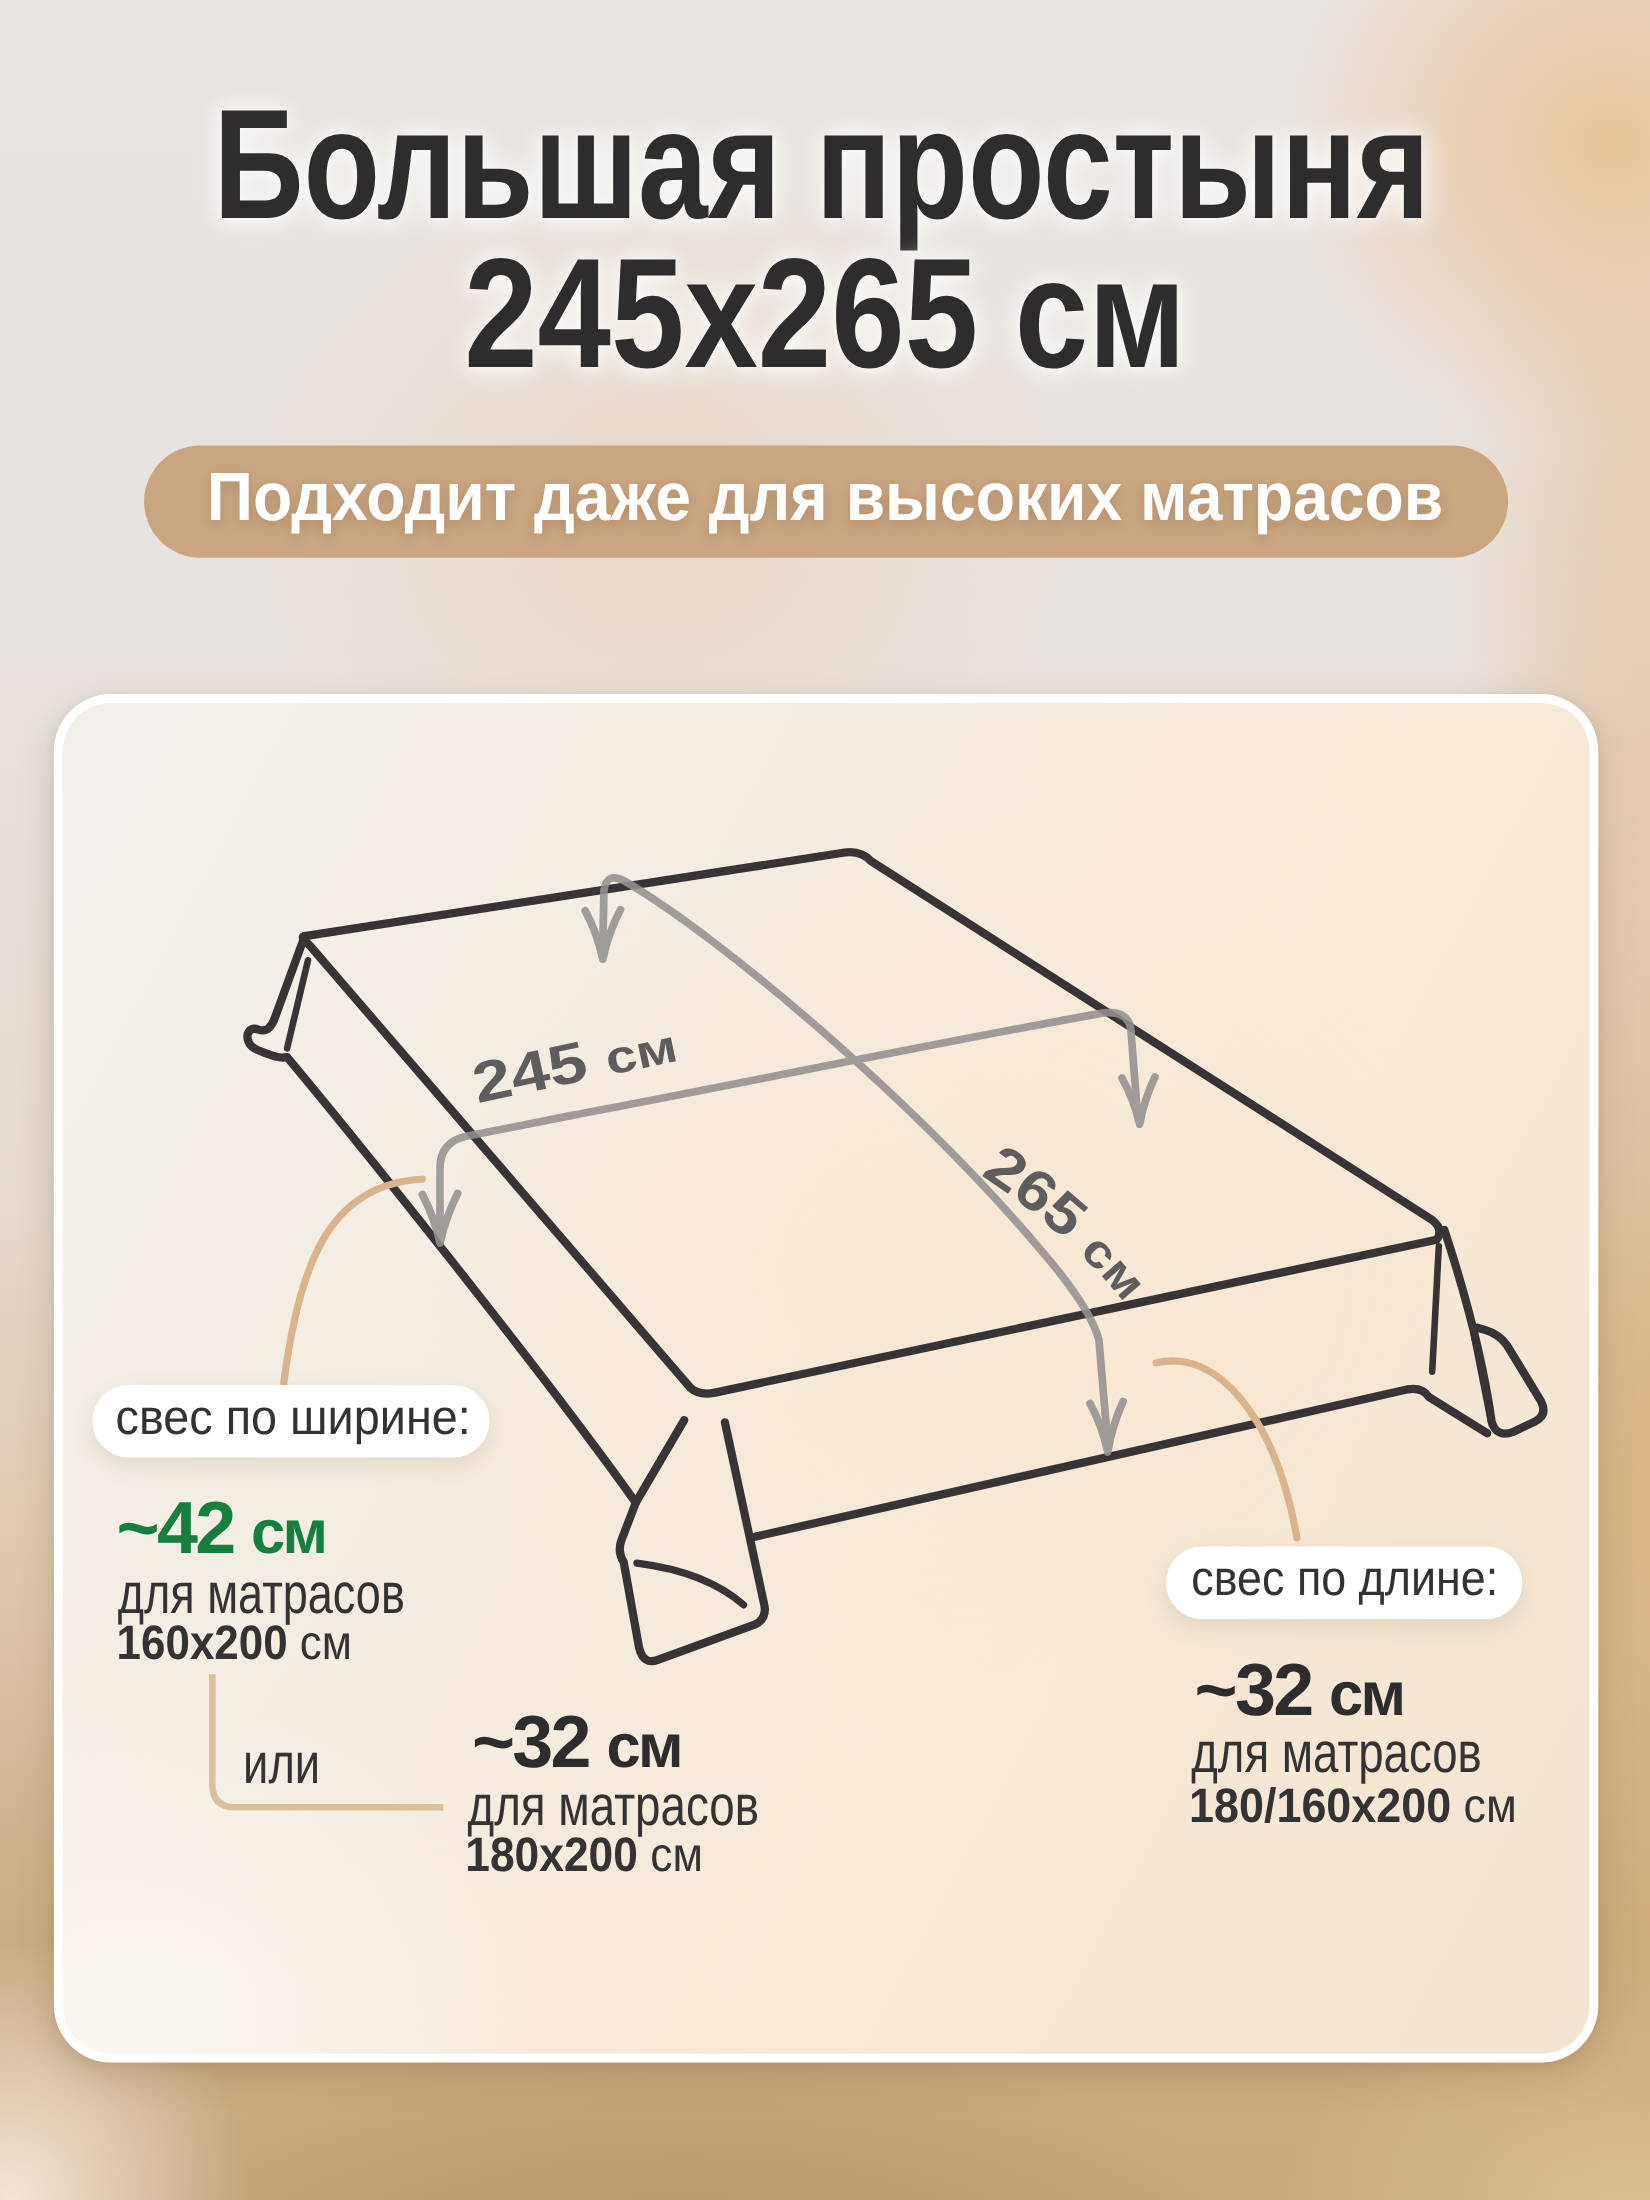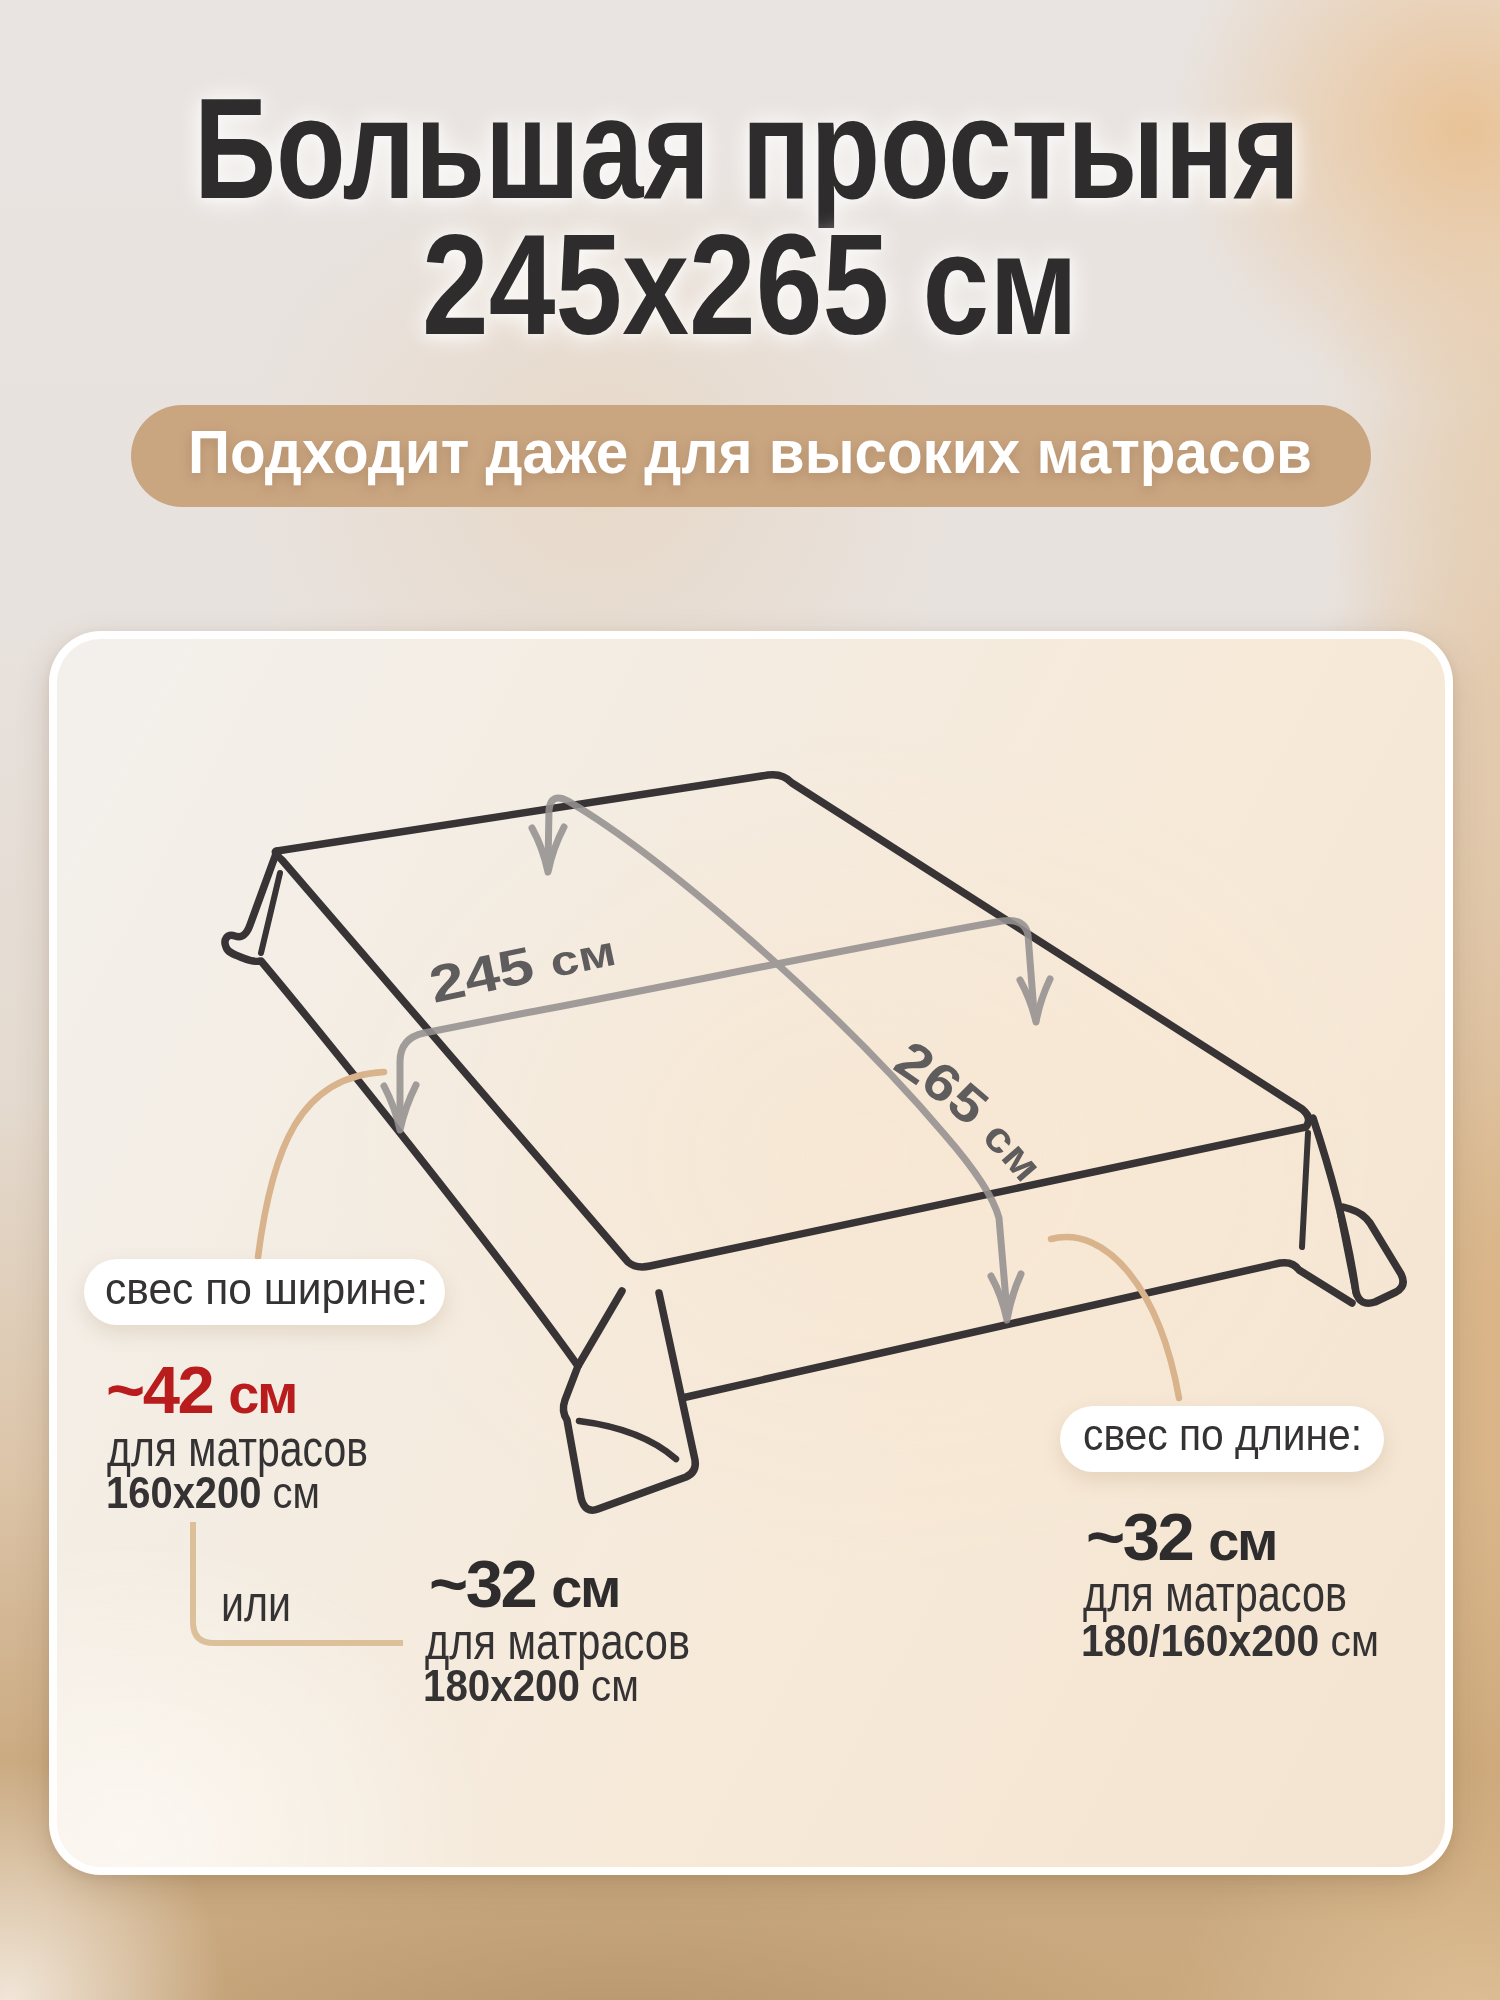--- a/index.html
+++ b/index.html
@@ -105,21 +105,21 @@
     <text x="423" y="1701" font-size="44" textLength="216" lengthAdjust="spacingAndGlyphs"><tspan font-weight="bold">180х200</tspan> см</text>
 
     <text x="1083" y="1450" font-size="45" textLength="279" lengthAdjust="spacingAndGlyphs">свес по длине:</text>
 
     <text x="1083" y="1611" font-size="52" textLength="264" lengthAdjust="spacingAndGlyphs">для матрасов</text>
 
     <text x="1081" y="1656" font-size="44" textLength="298" lengthAdjust="spacingAndGlyphs"><tspan font-weight="bold">180/160х200</tspan> см</text>
   </g>
 </svg>
 
-<div class="abs" style="left:106px;top:1356px;font-size:67px;font-weight:bold;color:#b91c1c;line-height:67px;letter-spacing:-2.5px;">~42 <span style="font-size:56px;">см</span></div>
+<div class="abs" style="left:106px;top:1356px;font-size:67px;font-weight:bold;color:#15803d;line-height:67px;letter-spacing:-2.5px;">~42 <span style="font-size:56px;">см</span></div>
 
 <svg class="abs" style="left:0;top:0;" width="1500" height="2000" viewBox="0 0 1500 2000" fill="none">
   <path d="M 193,1522 L 193,1622 Q 193,1643 214,1643 L 403,1643" stroke="#dcc09a" stroke-width="6"></path>
 </svg>
 
 <div class="abs" style="left:429px;top:1550px;font-size:67px;font-weight:bold;color:#2e2c2d;line-height:67px;letter-spacing:-2.5px;">~32 <span style="font-size:56px;">см</span></div>
 
 <div class="abs" style="left:1060px;top:1406px;width:324px;height:66px;background:#ffffff;border-radius:33px;box-shadow:0 8px 20px rgba(150,115,80,0.18);"></div>
 
 <div class="abs" style="left:1086px;top:1503px;font-size:67px;font-weight:bold;color:#2e2c2d;line-height:67px;letter-spacing:-2.5px;">~32 <span style="font-size:56px;">см</span></div>

